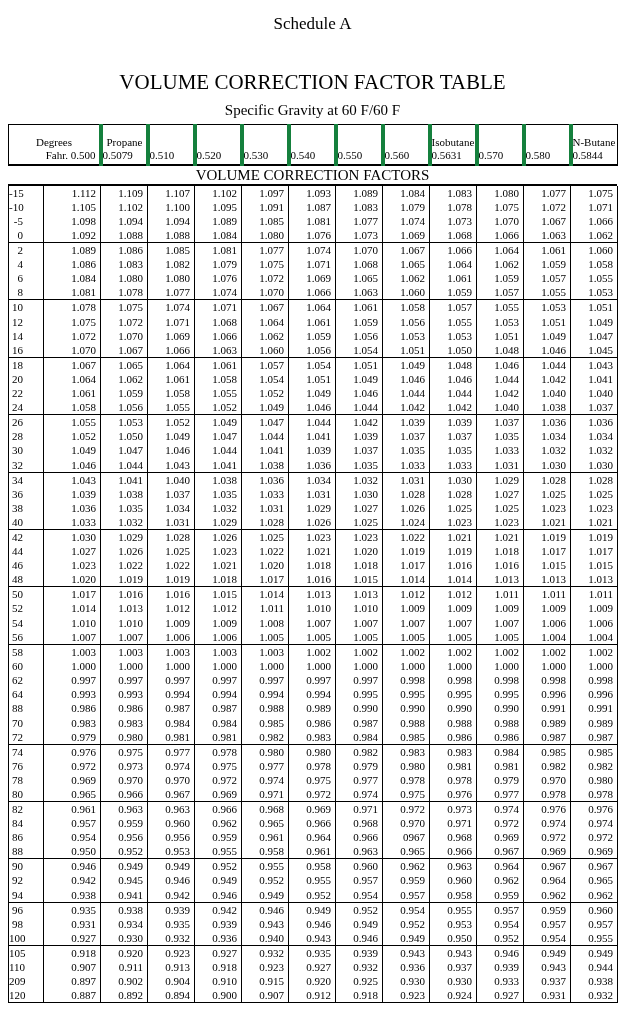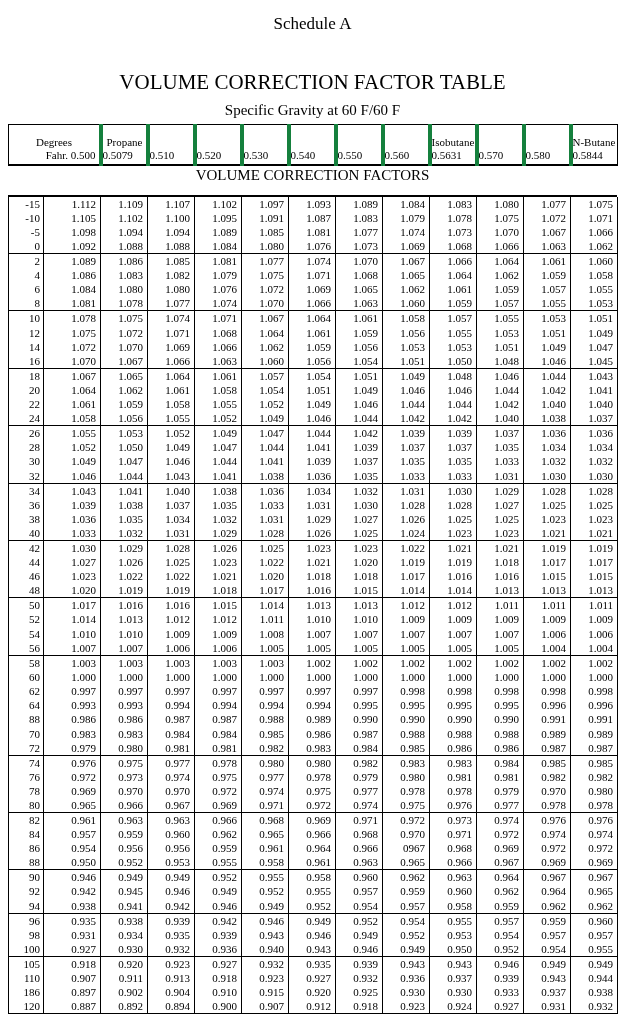--- a/index.html
+++ b/index.html
@@ -50,36 +50,36 @@
   .header-table .col-value { text-align: left; }
   .deg-cell .col-name { text-align: left; padding-left: 27px; }
   .deg-cell .col-value { text-align: right; }
 
   
   .banner {
     border-bottom: 2px solid #000;
     text-align: center;
     font-size: 15px;
     line-height: 17px;
-    padding: 1px 0 11px 0;
+    padding: 1px 0 0 0;
   }
 
   
   .data-table { border: 1.5px solid #000; border-top: none; }
   .data-table td {
     border-left: 1px solid #000;
     font-size: 11px;
     line-height: 14px;
     height: 14.2px;
     text-align: right;
     padding: 0 4px 0 0;
     overflow: hidden;
     white-space: nowrap;
   }
-  .data-table td.temp { border-left: none; padding-right: 3px; }
+  .data-table td.temp { border-left: none; padding-right: 20px; }
   .data-table tr.group-start td { border-top: 1.5px solid #000; }
 </style>
 </head>
 <body>
 
 <div class="titles">
   <div class="schedule-title">Schedule A</div>
   <div class="main-title">VOLUME CORRECTION FACTOR TABLE</div>
   <div class="subtitle">Specific Gravity at 60 F/60 F</div>
 </div>
@@ -992,21 +992,21 @@
           <td class="val">0.923</td>
           <td class="val">0.927</td>
           <td class="val">0.932</td>
           <td class="val">0.936</td>
           <td class="val">0.937</td>
           <td class="val">0.939</td>
           <td class="val">0.943</td>
           <td class="val">0.944</td>
         </tr>
         <tr>
-          <td class="temp">186</td>
+          <td class="temp">209</td>
           <td class="val">0.897</td>
           <td class="val">0.902</td>
           <td class="val">0.904</td>
           <td class="val">0.910</td>
           <td class="val">0.915</td>
           <td class="val">0.920</td>
           <td class="val">0.925</td>
           <td class="val">0.930</td>
           <td class="val">0.930</td>
           <td class="val">0.933</td>

